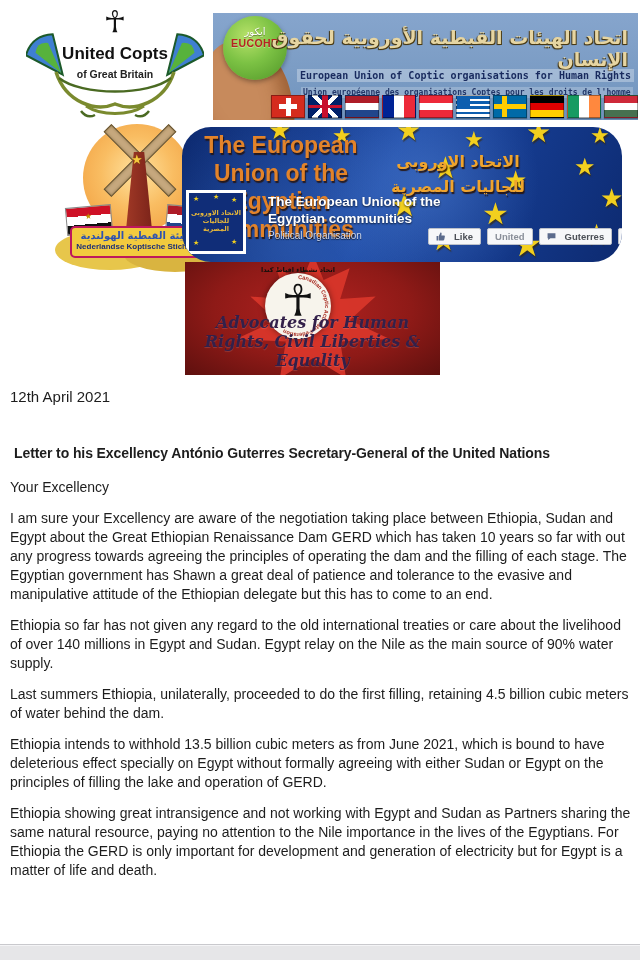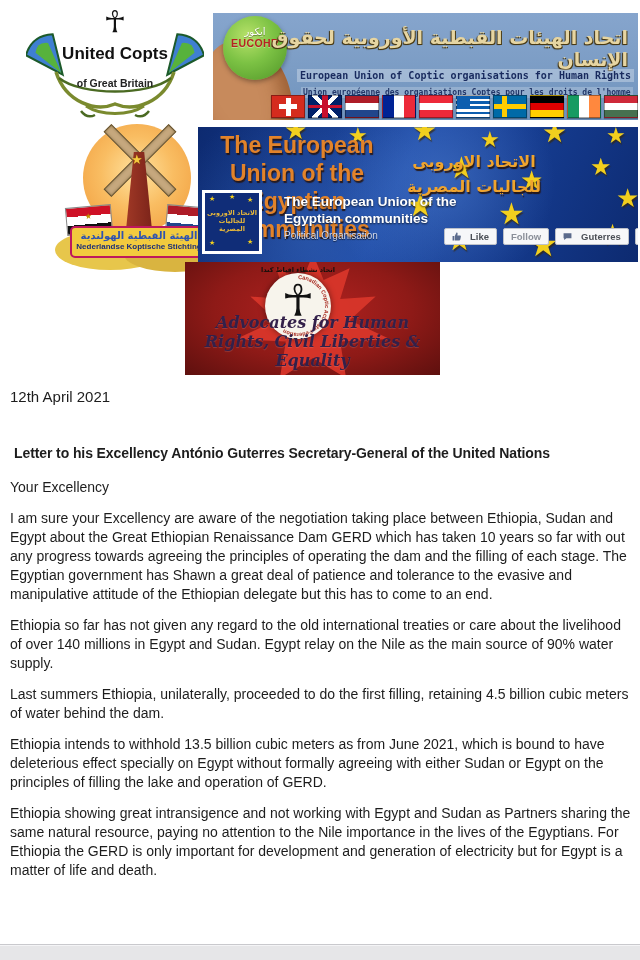--- a/index.html
+++ b/index.html
@@ -7,21 +7,21 @@
   body { width:640px; height:960px; position:relative; overflow:hidden;
          font-family:"Liberation Sans", sans-serif; color:#1d1d1d; }
   .abs { position:absolute; }
   .ar { font-family:"DejaVu Sans", sans-serif; direction:rtl; }
 
   
   #logo-ucgb { left:26px; top:8px; width:178px; height:114px; }
   #logo-ucgb .ankh { left:0; right:0; top:-4px; text-align:center; font-size:30px; color:#111;
                      font-family:"DejaVu Sans", sans-serif; }
   #logo-ucgb .t1 { left:0; right:0; top:36px; text-align:center; font-weight:bold; font-size:17px; color:#111; }
-  #logo-ucgb .t2 { left:0; right:0; top:60px; text-align:center; font-weight:bold; font-size:10.5px; color:#222;margin-top:9px; }
+  #logo-ucgb .t2 { left:0; right:0; top:60px; text-align:center; font-weight:bold; font-size:10.5px; color:#222; }
 
   
   #banner-eucohr { left:213px; top:13px; width:425px; height:107px; overflow:hidden;
                    background:linear-gradient(180deg,#86a5cd 0%,#7b9cc4 55%,#6f93bd 100%); }
   #banner-eucohr .hand { left:-8px; top:26px; width:86px; height:120px; background:#c78a5c;
                          border-radius:45% 55% 40% 60%; transform:rotate(-12deg);
                          box-shadow:inset -10px -8px 18px rgba(120,60,20,.55); }
   #banner-eucohr .globe { left:10px; top:3px; width:64px; height:64px; border-radius:50%;
                           background:radial-gradient(circle at 38% 32%, #b8e26a 0%, #7cc244 45%, #4f9427 100%);
                           box-shadow:0 2px 5px rgba(0,0,0,.35); text-align:center; }
@@ -78,25 +78,25 @@
                        background:linear-gradient(180deg,#ae1c28 33%,#fff 33%,#fff 66%,#21468b 66%);
                        border:1px solid #888; }
   #logo-nks .dune1 { left:-8px; top:112px; width:110px; height:40px; border-radius:50%; background:#e7c64b; }
   #logo-nks .dune2 { left:60px; top:116px; width:104px; height:38px; border-radius:50%; background:#d9b440; }
   #logo-nks .nks-label { left:7px; top:108px; width:138px; height:32px; background:#f2ca3e;
                          border:2px solid #be185d; border-radius:5px; text-align:center; padding-top:2px; }
   #logo-nks .nks-ar { font-size:10px; font-weight:bold; color:#2e53b0; line-height:12px; }
   #logo-nks .nks-nl { font-size:8px; font-weight:bold; color:#1c2f78; line-height:10px; }
 
   
-  #banner-euec { left:198px; top:127px; width:440px; height:135px; overflow:hidden;
+  #banner-euec { left:182px; top:127px; width:440px; height:135px; overflow:hidden;
                  background:
                    radial-gradient(circle at 55% 40%, rgba(90,140,220,.45) 0%, rgba(90,140,220,0) 45%),
                    radial-gradient(circle at 25% 80%, rgba(70,120,200,.35) 0%, rgba(70,120,200,0) 40%),
-                   linear-gradient(115deg,#0d2a70 0%,#1c48a4 45%,#123584 80%,#0d2a70 100%); }
+                   linear-gradient(115deg,#0d2a70 0%,#1c48a4 45%,#123584 80%,#0d2a70 100%); border-radius: 29px; }
   .star { position:absolute; color:#f2cf1e; text-shadow:1px 2px 1px rgba(60,40,0,.65); line-height:1; }
   .star::before { content:"★"; font-family:"DejaVu Sans",sans-serif; }
   #banner-euec .euec-title { left:4px; top:4px; width:190px; text-align:center; z-index:2; }
   #banner-euec .euec-title div { font-size:23px; font-weight:bold; color:#e2832a; line-height:28px;
                                  text-shadow:1px 2px 1px rgba(40,15,0,.8); }
   #banner-euec .euec-ar { left:196px; top:22px; width:160px; text-align:center; z-index:2;
                           font-weight:bold; font-size:16px; color:#efa42e; line-height:25px;
                           text-shadow:1px 2px 1px rgba(40,15,0,.85); }
   #banner-euec .profile { left:4px; top:63px; width:60px; height:64px; background:#102d78;
                           border:3px solid #ffffff; z-index:3; overflow:hidden; }
@@ -249,21 +249,21 @@
   <div class="abs page-type">Political Organisation</div>
 
   <div class="abs fb-buttons">
     <div class="fb-btn">
       <svg width="9" height="9" viewBox="0 0 16 16">
           <path d="M1 7h3v8H1zM5 15V7l3-6c1.2 0 2.2.9 2 2.2L9.5 6H14c1.2 0 2 1 1.8 2.1l-1.1 5.4c-.2 1-1 1.5-2 1.5z" fill="#5b6b8c"></path>
         </svg>
       <span>Like</span>
     </div>
     <div class="fb-btn muted">
-      <span>Follow</span>
+      <span>United</span>
     </div>
     <div class="fb-btn">
       <svg width="9" height="9" viewBox="0 0 16 16">
           <path d="M1 2h14v9H6l-4 3v-3H1z" fill="#5b6b8c"></path>
         </svg>
       <span>Guterres</span>
     </div>
     <div class="fb-btn">
       <span>...</span>
     </div>

